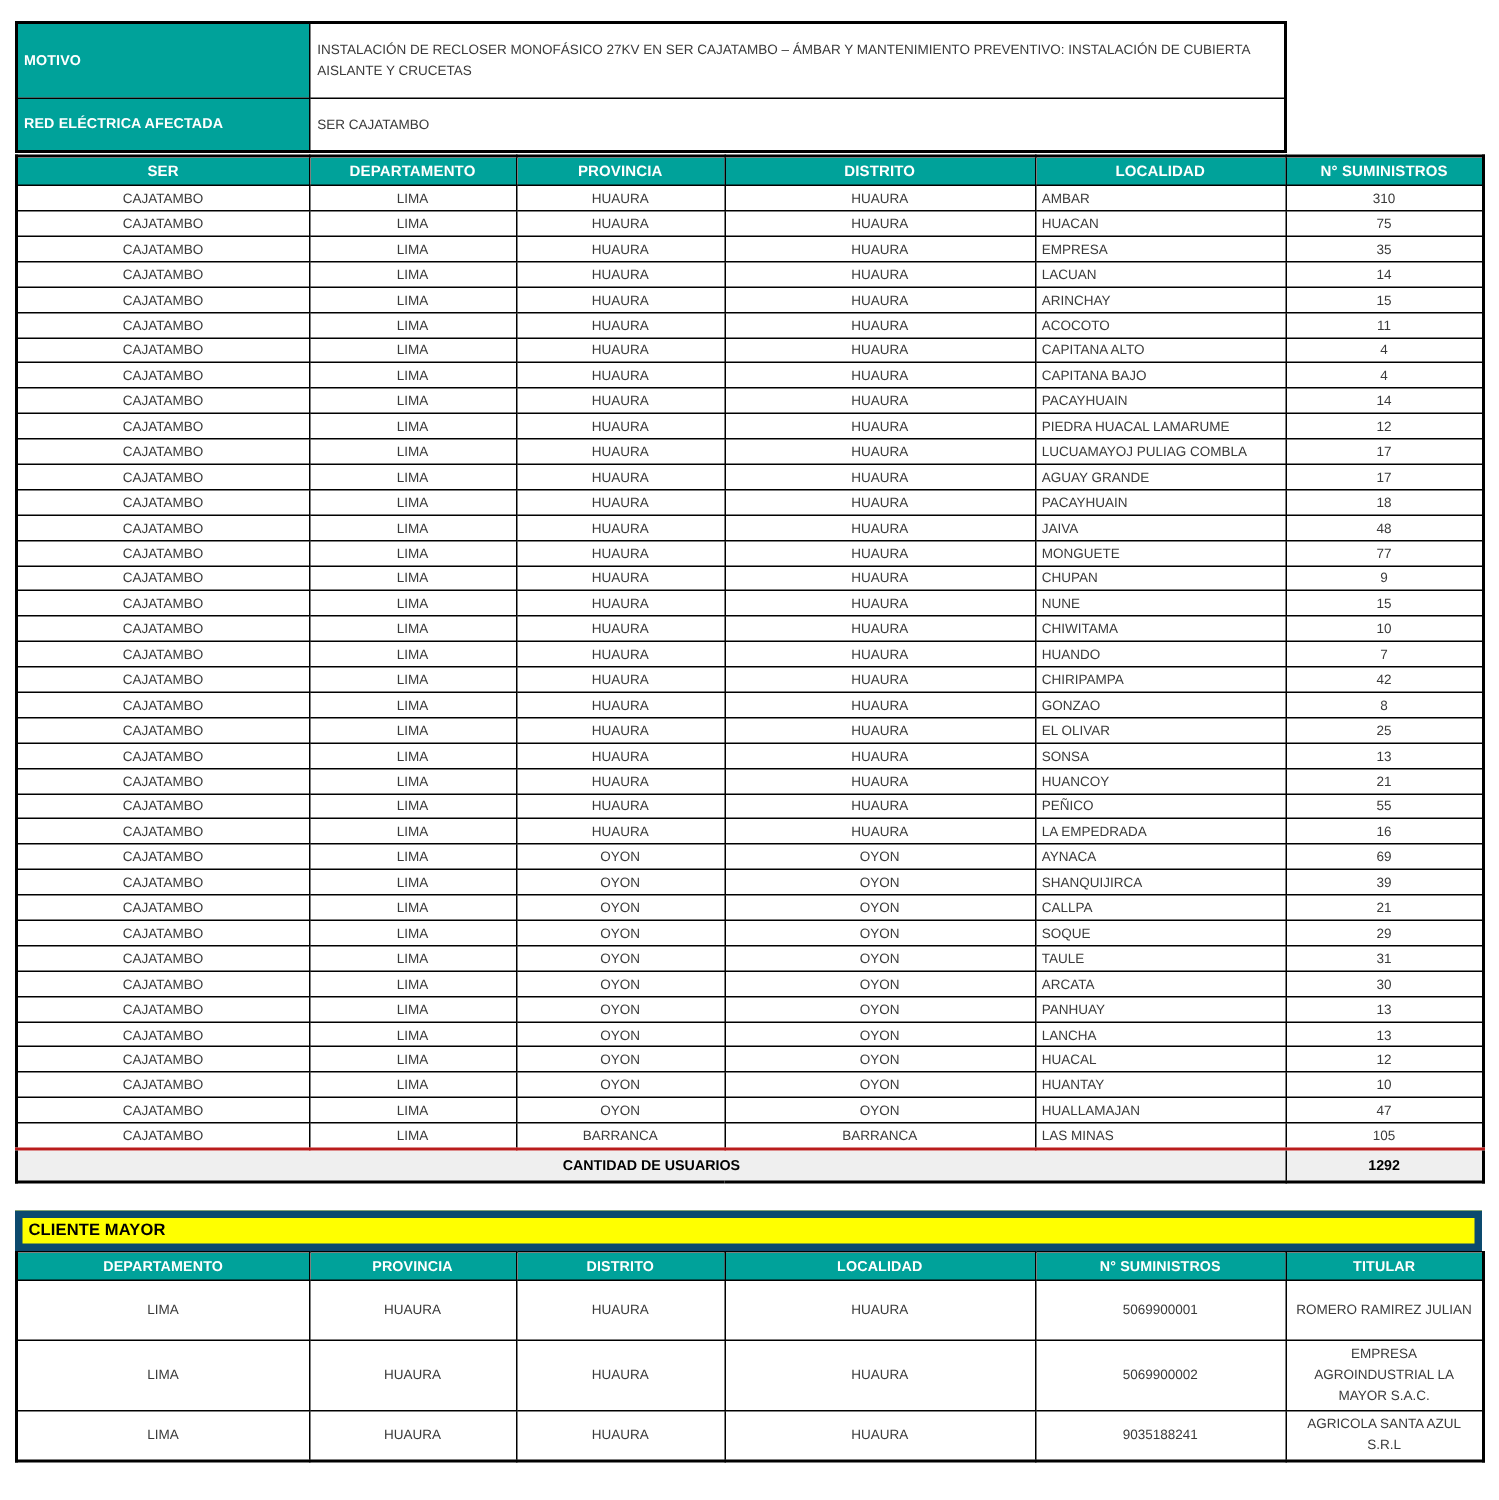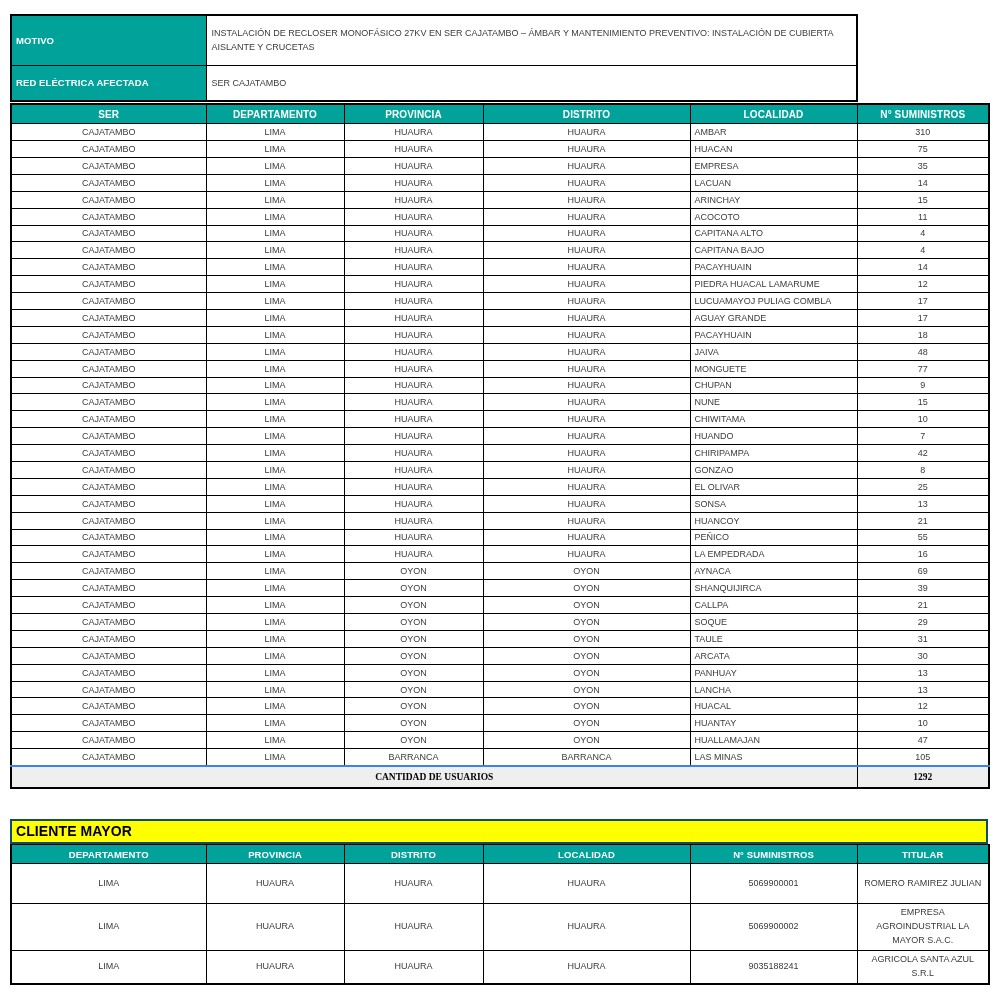--- a/index.html
+++ b/index.html
@@ -37,28 +37,28 @@
     background:var(--teal);color:#fff;font-size:10px;font-weight:bold;
     height:16px;text-align:center;letter-spacing:.1px;
   }
   .main-table tbody td{
     font-size:9px;color:#3a3a3a;text-align:center;height:15.9px;
     padding:0 2px;vertical-align:middle;
   }
   .main-table tbody td:nth-child(5){text-align:left;padding-left:4px;margin-top:14px;}
   .main-table tfoot td{
     background:#efefef;font-size:9.5px;font-weight:bold;color:#000;
-    height:18px;text-align:center;border-top:2px solid #3b82f6;font-family:Liberation Serif, serif;
+    height:18px;text-align:center;border-top:2px solid #b91c1c;
   }
 
   
   .banner{
-    box-sizing:border-box;width:978px;margin-top:30px;
-    background:var(--yellow);border:2px solid #0c4a6e;
-    font-size:14px;font-weight:bold;color:#000;
+    box-sizing:border-box;width:978px;margin-top:18px;
+    background:var(--yellow);border:5px solid #0c4a6e;
+    font-size:11px;font-weight:bold;color:#000;
     padding:2px 4px 3px 4px;letter-spacing:.1px;
   }
   .cliente-table{width:978px;border:2px solid #000;border-top:none;}
   .cliente-table th,.cliente-table td{border:1px solid #000;}
   .cliente-table thead th{
     background:var(--teal);color:#fff;font-size:9.5px;font-weight:bold;
     height:16px;text-align:center;letter-spacing:.1px;
   }
   .cliente-table tbody td{
     font-size:9px;color:#3a3a3a;text-align:center;

